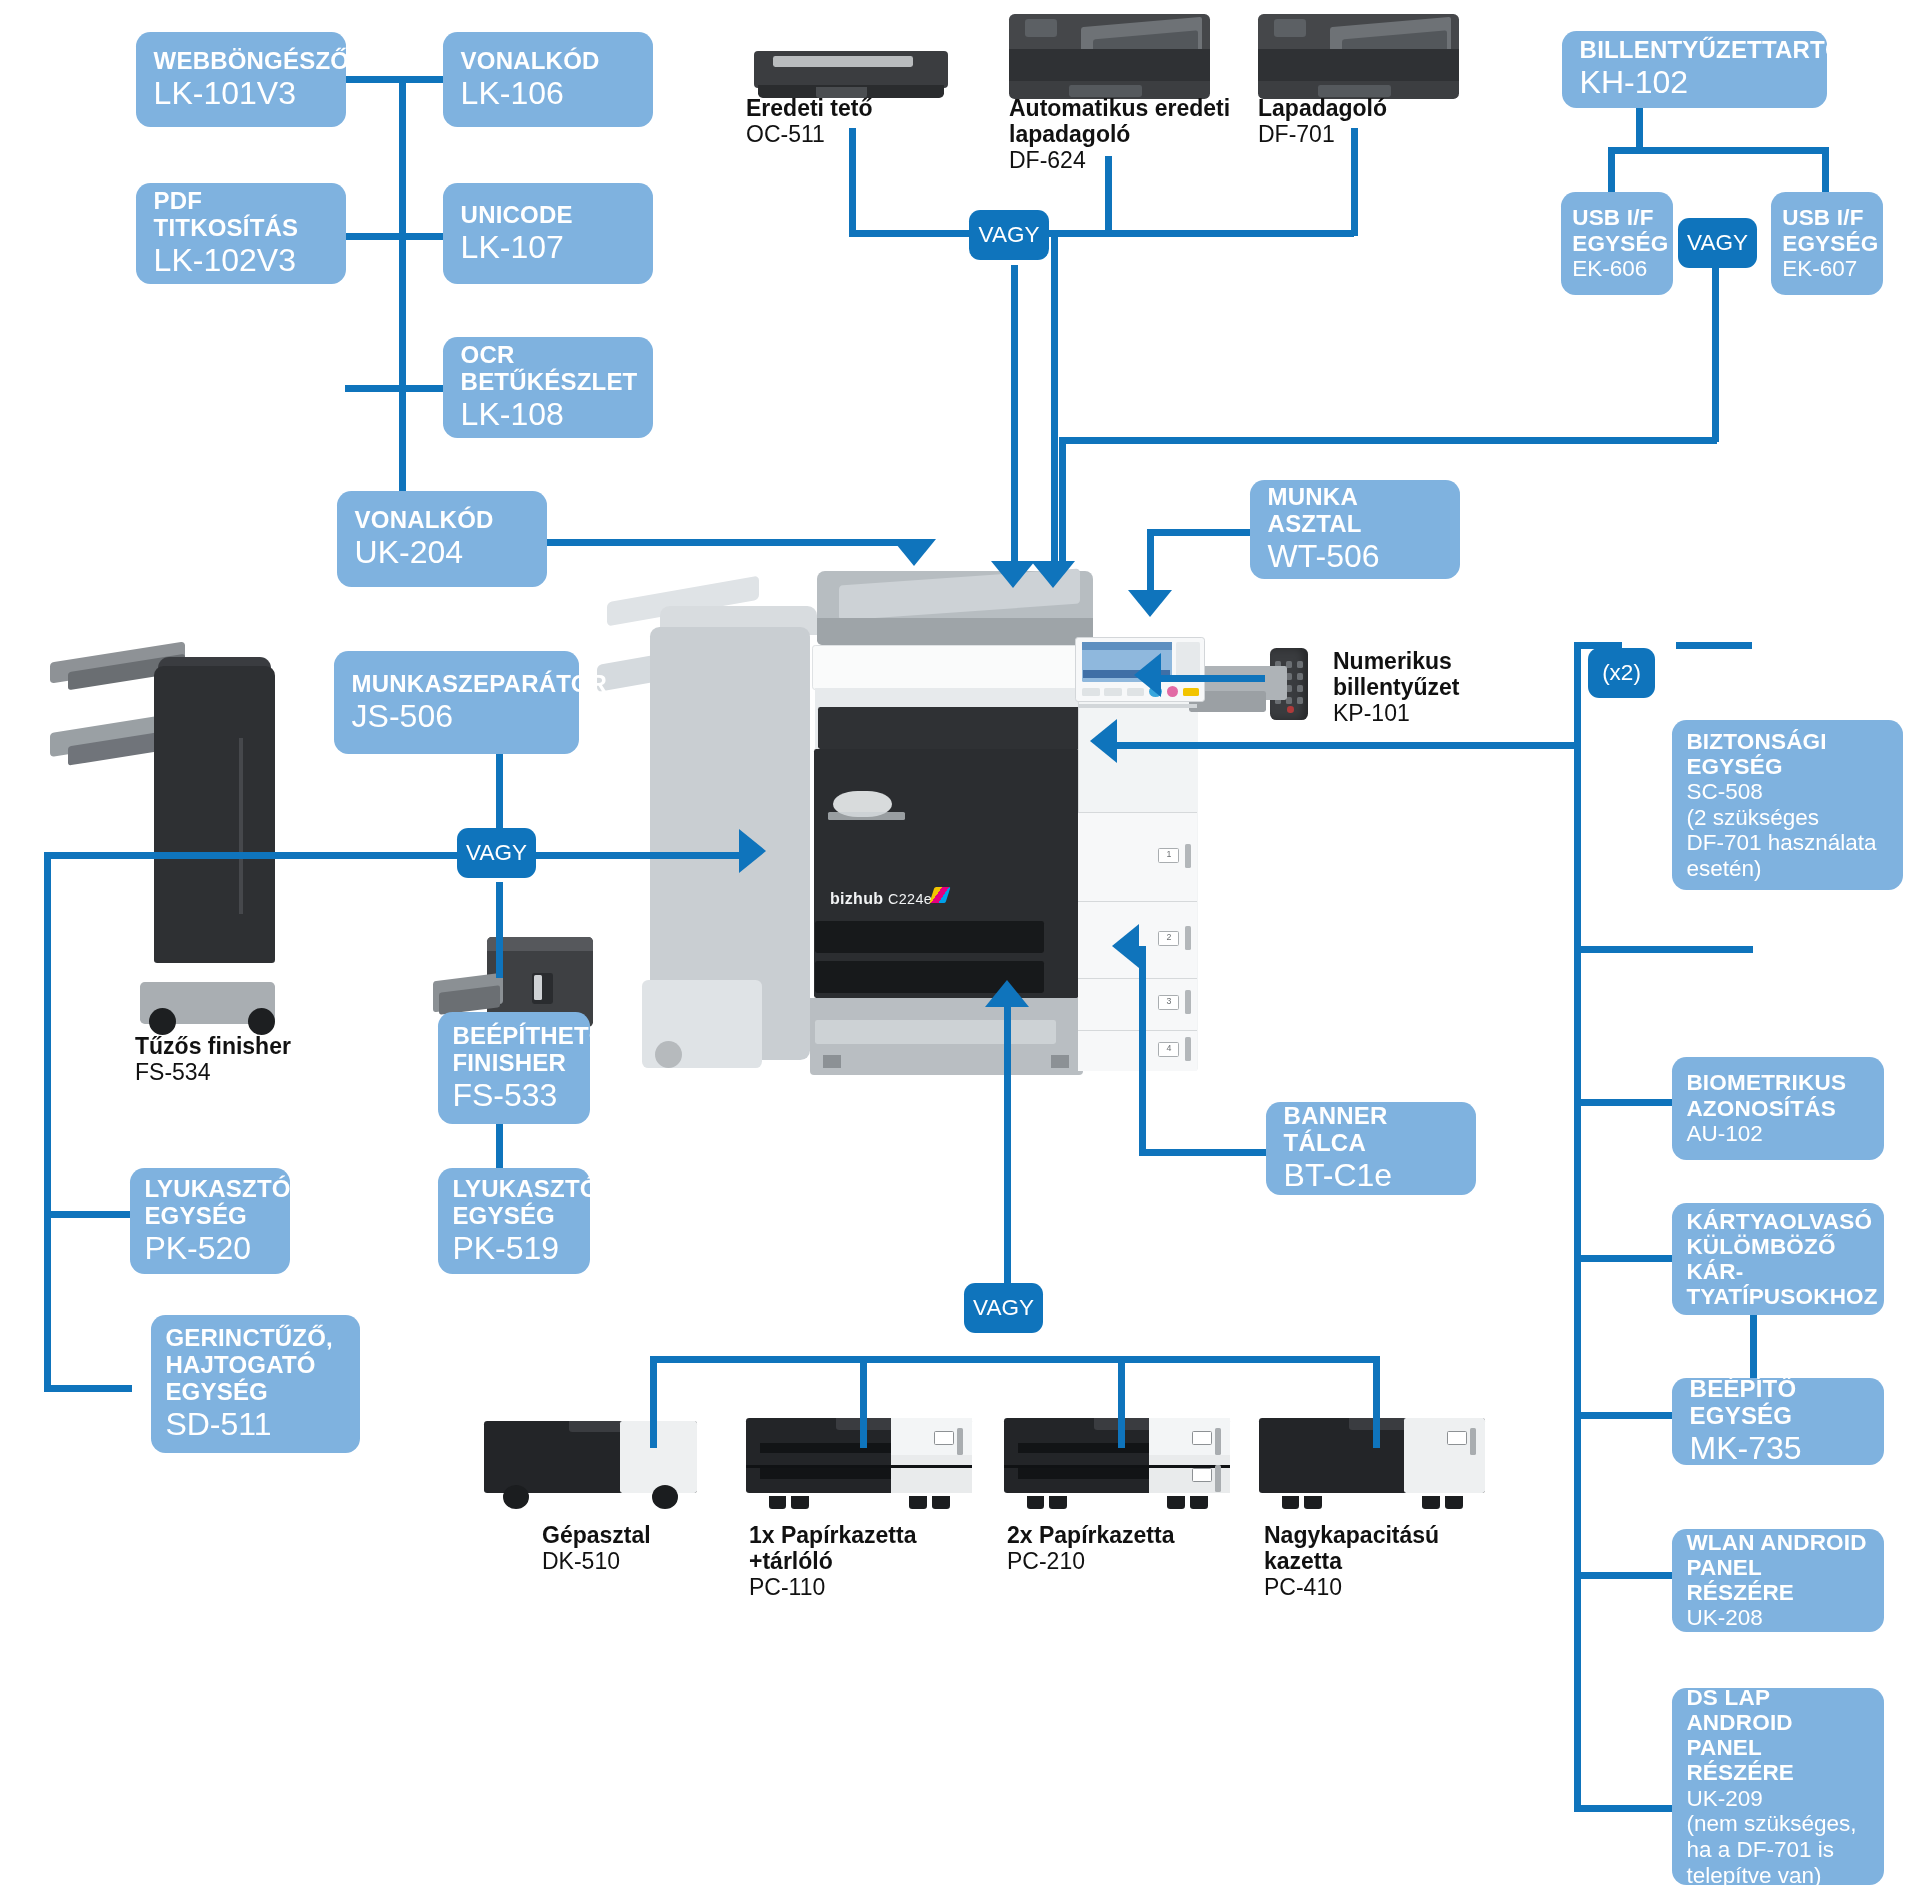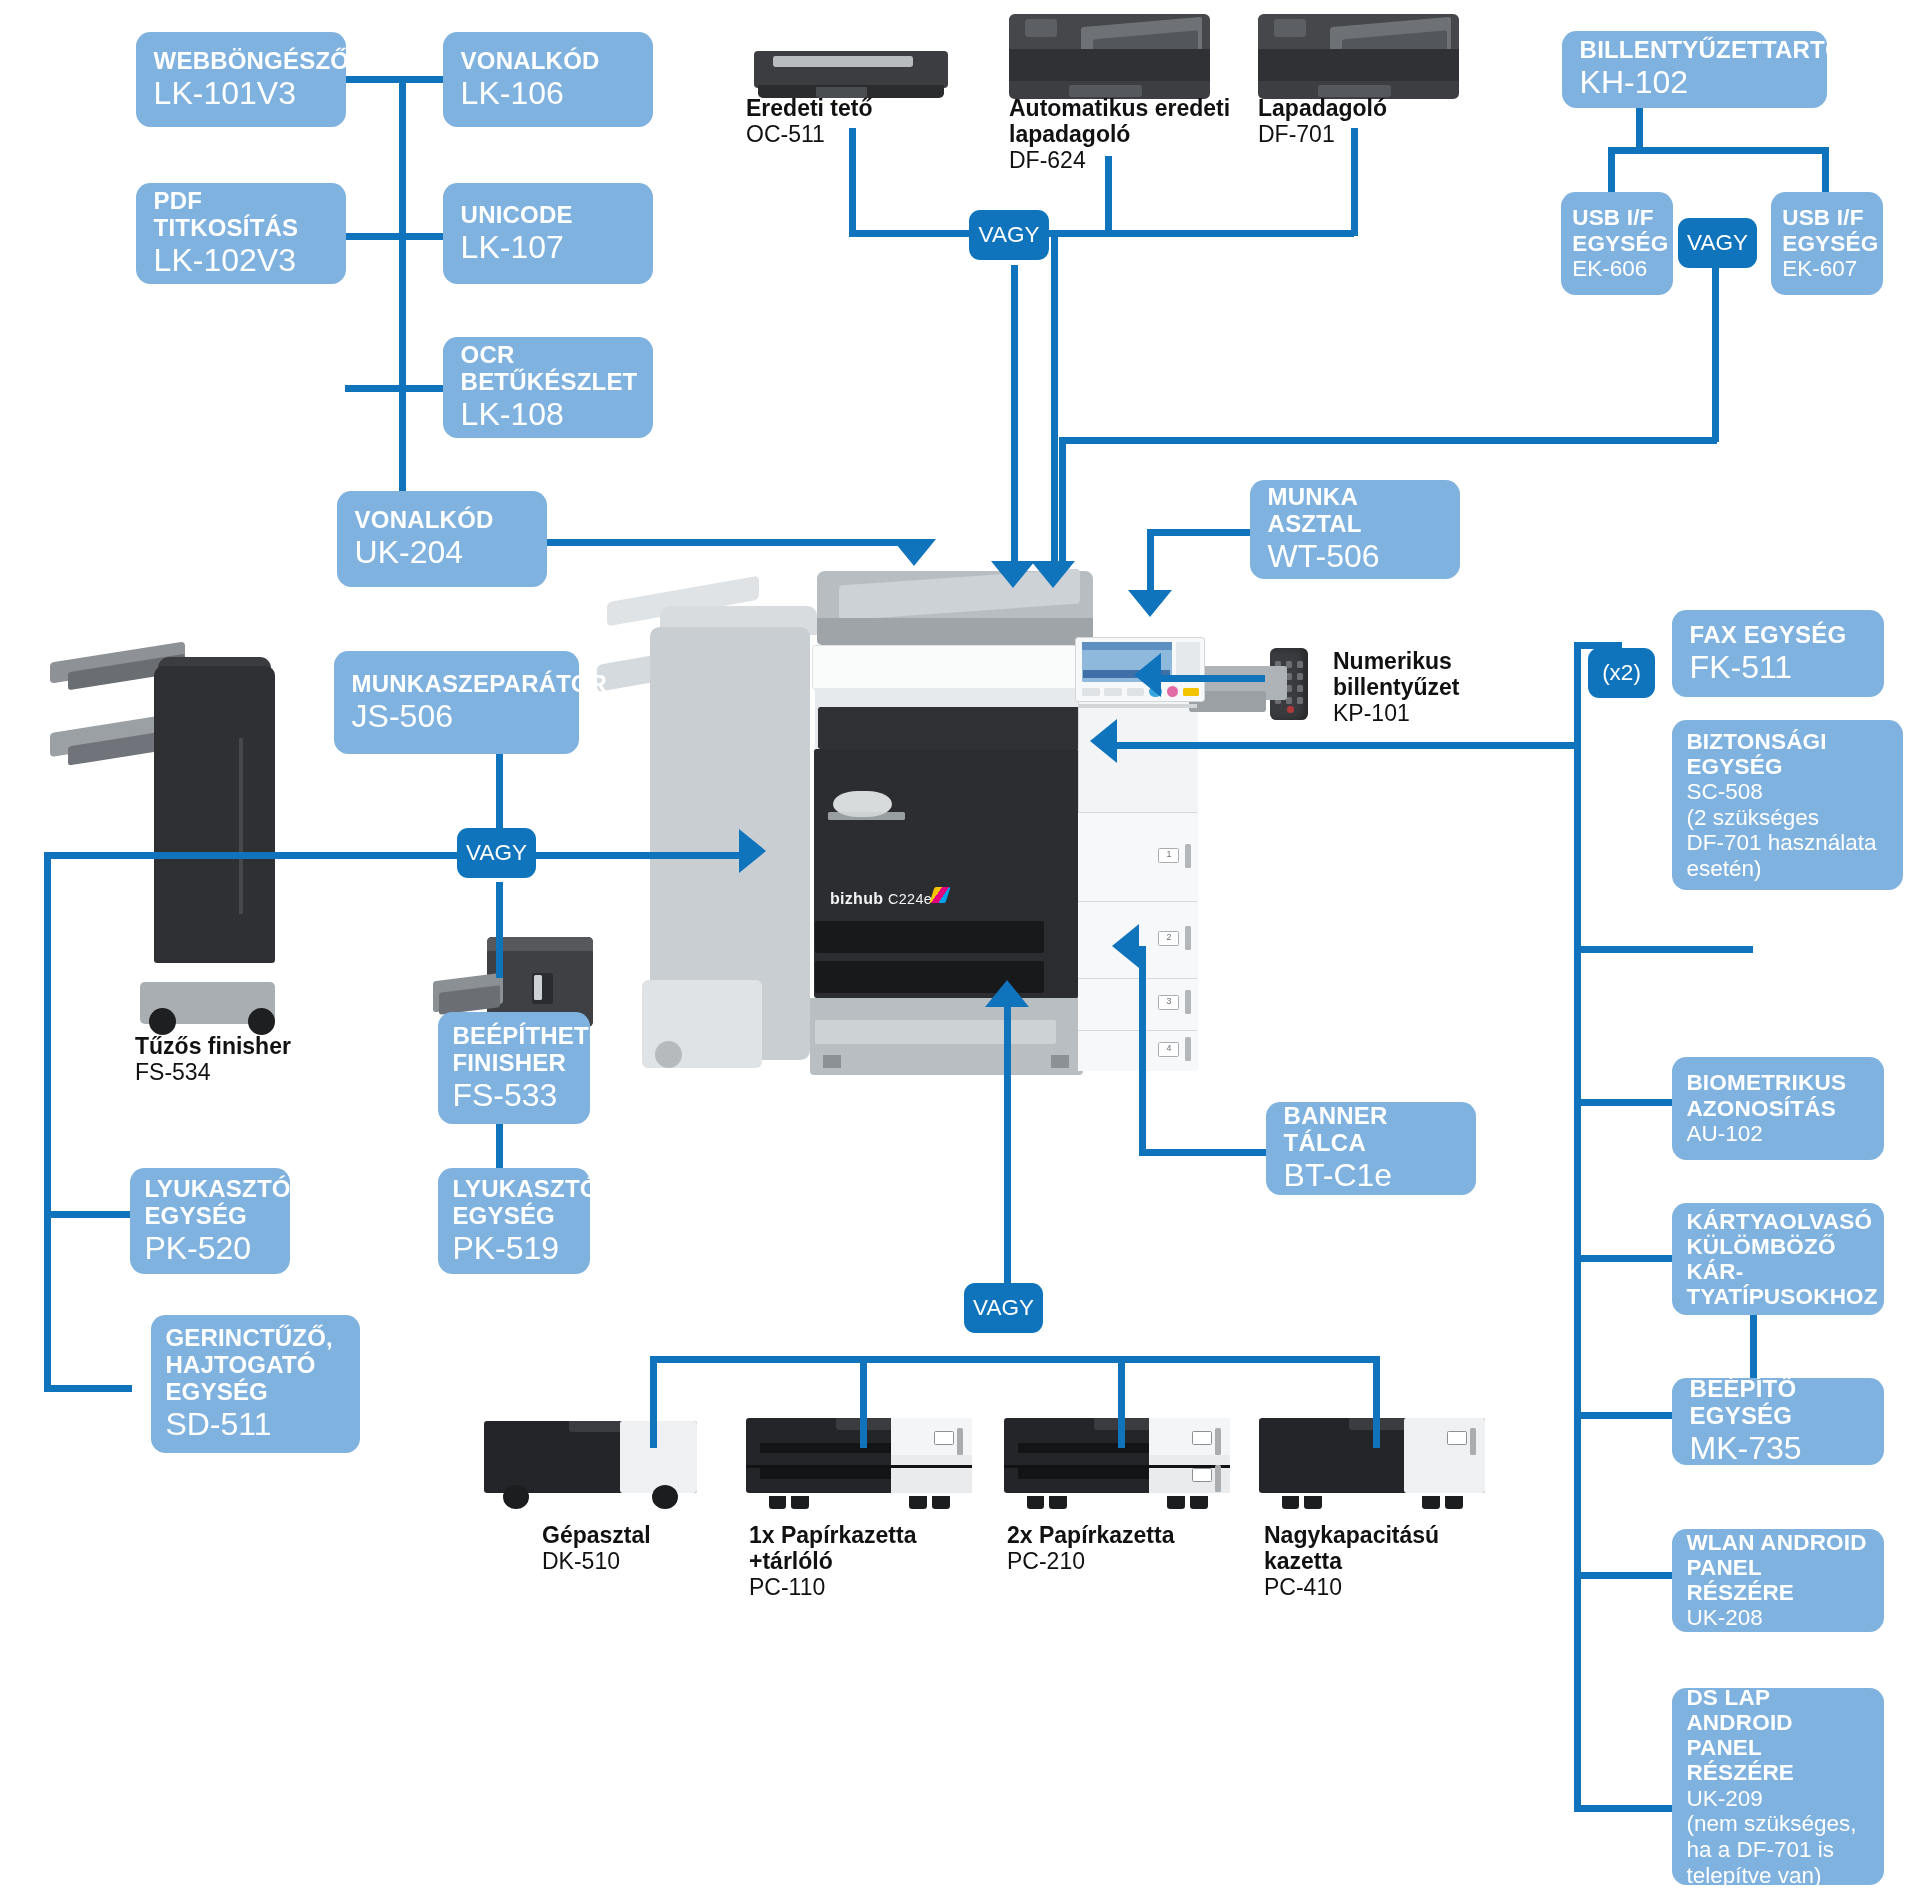--- a/index.html
+++ b/index.html
@@ -569,24 +569,20 @@
   <div class="cap" style="left:1264px;top:1522px;">
     <div class="t">Nagykapacitású
 kazetta</div>
     <div class="c">PC-410</div>
   </div>
 
   <div class="chip" style="left:1588px;top:648px;width:67px;height:50px;">
     <span>(x2)</span>
   </div>
 
-  <div class="box" style="left:1672px;top:610px;width:212px;height:87px;">
-    <div class="t">FAX EGYSÉG</div>
-    <div class="c">FK-511</div>
-  </div>
 
   <div class="box" style="left:1672px;top:720px;width:231px;height:170px;padding:11.2px 14.4px;">
     <div class="t" style="font-size:22.5px;">BIZTONSÁGI EGYSÉG</div>
     <div class="c" style="font-size:22.5px;">SC-508</div>
     <div class="c" style="font-size:22.5px;">(2 szükséges
 DF-701 használata
 esetén)</div>
   </div>
 
 

